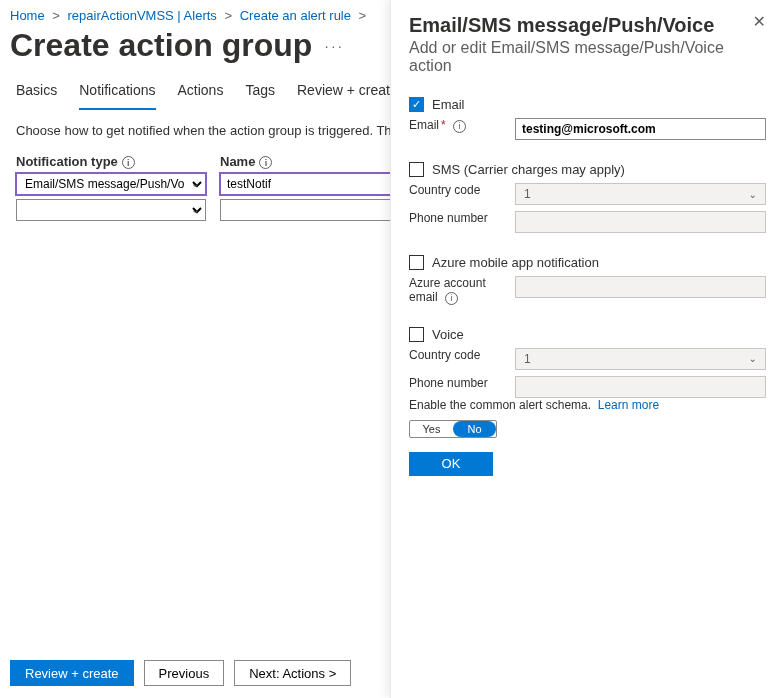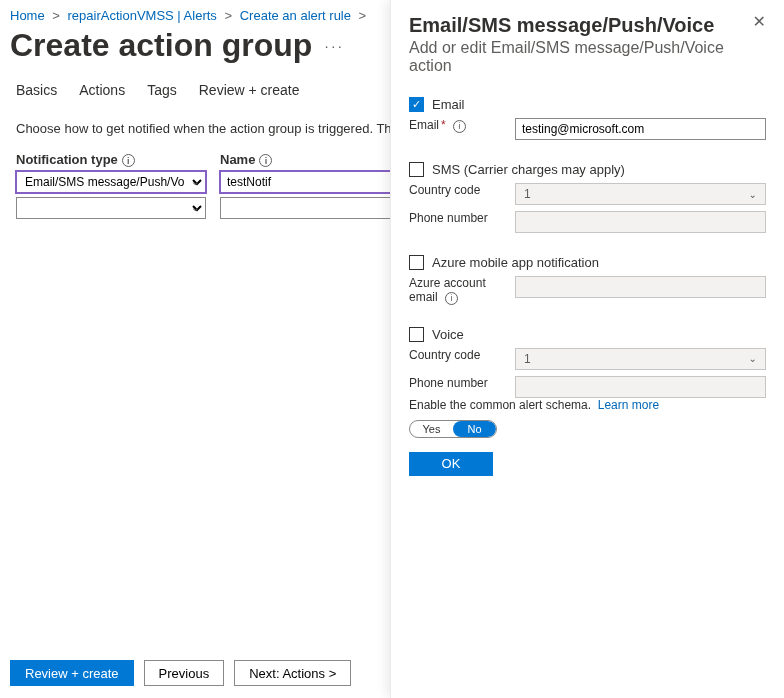--- a/index.html
+++ b/index.html
@@ -86,33 +86,33 @@
   .chk {
     width: 15px; height: 15px; border: 1px solid #323130; display: inline-flex;
     align-items: center; justify-content: center; font-size: 11px; color: #fff;
     cursor: pointer;
   }
   .chk.checked { background: #0078D4; border-color: #0078D4; }
   .field-row { display: flex; margin-top: 6px; }
   .field-label { width: 106px; flex: 0 0 106px; font-size: 12px; color: #323130; }
   .req { color: #A4262C; margin-left: 2px; }
   .field-input {
-    flex: 1; height: 22px; border: 1px solid #8a8886; font-size: 12px; padding: 0 6px;
+    flex: 1; height: 22px; border: 1px solid #8a8886; font-size: 12px; padding: 0 6px; font-weight: bold;
   }
   .field-input.disabled { background: #f3f2f1; color: #605e5c; border-color: #c8c6c4; }
   .field-select {
     flex: 1; height: 22px; border: 1px solid #c8c6c4; font-size: 12px;
     background: #f3f2f1; color: #605e5c; display: flex; align-items: center; justify-content: space-between;
     padding: 0 8px;
   }
   .field-select .chev2 { font-size: 10px; }
   .schema-row { font-size: 12px; }
   .toggle {
     margin-top: 8px; width: 88px; height: 18px; border: 1px solid #8a8886;
-    border-radius: 9px; display: flex; overflow: hidden; font-size: 11px;
+    border-radius: 2px; display: flex; overflow: hidden; font-size: 11px;
     background: #fff;
   }
   .toggle .opt { flex: 1; display: flex; align-items: center; justify-content: center; cursor: pointer; }
   .toggle .opt.active { background: #0078D4; color: #fff; border-radius: 9px; }
   .ok-btn {
     margin-top: 14px; background: #0078D4; color: #fff;
     border: none; height: 24px; width: 84px; font-size: 13px; cursor: pointer;
   }
 </style>
 </head>
@@ -127,20 +127,21 @@
   <span class="bc-sep">&gt;</span>
 </div>
 
 <div class="page-title-row">
   <h1 class="page-title">Create action group</h1>
   <span class="more-dots">···</span>
 </div>
 
 <div class="tabs">
   <div class="tab">Basics</div>
+  <div class="tab selected">Notifications</div>
   <div class="tab">Actions</div>
   <div class="tab">Tags</div>
   <div class="tab">Review + create</div>
 </div>
 
 <div class="intro">Choose how to get notified when the action group is triggered. This step is optional.</div>
 
 <div class="grid-head">
   <div class="col-type">
     <span>Notification type</span>

